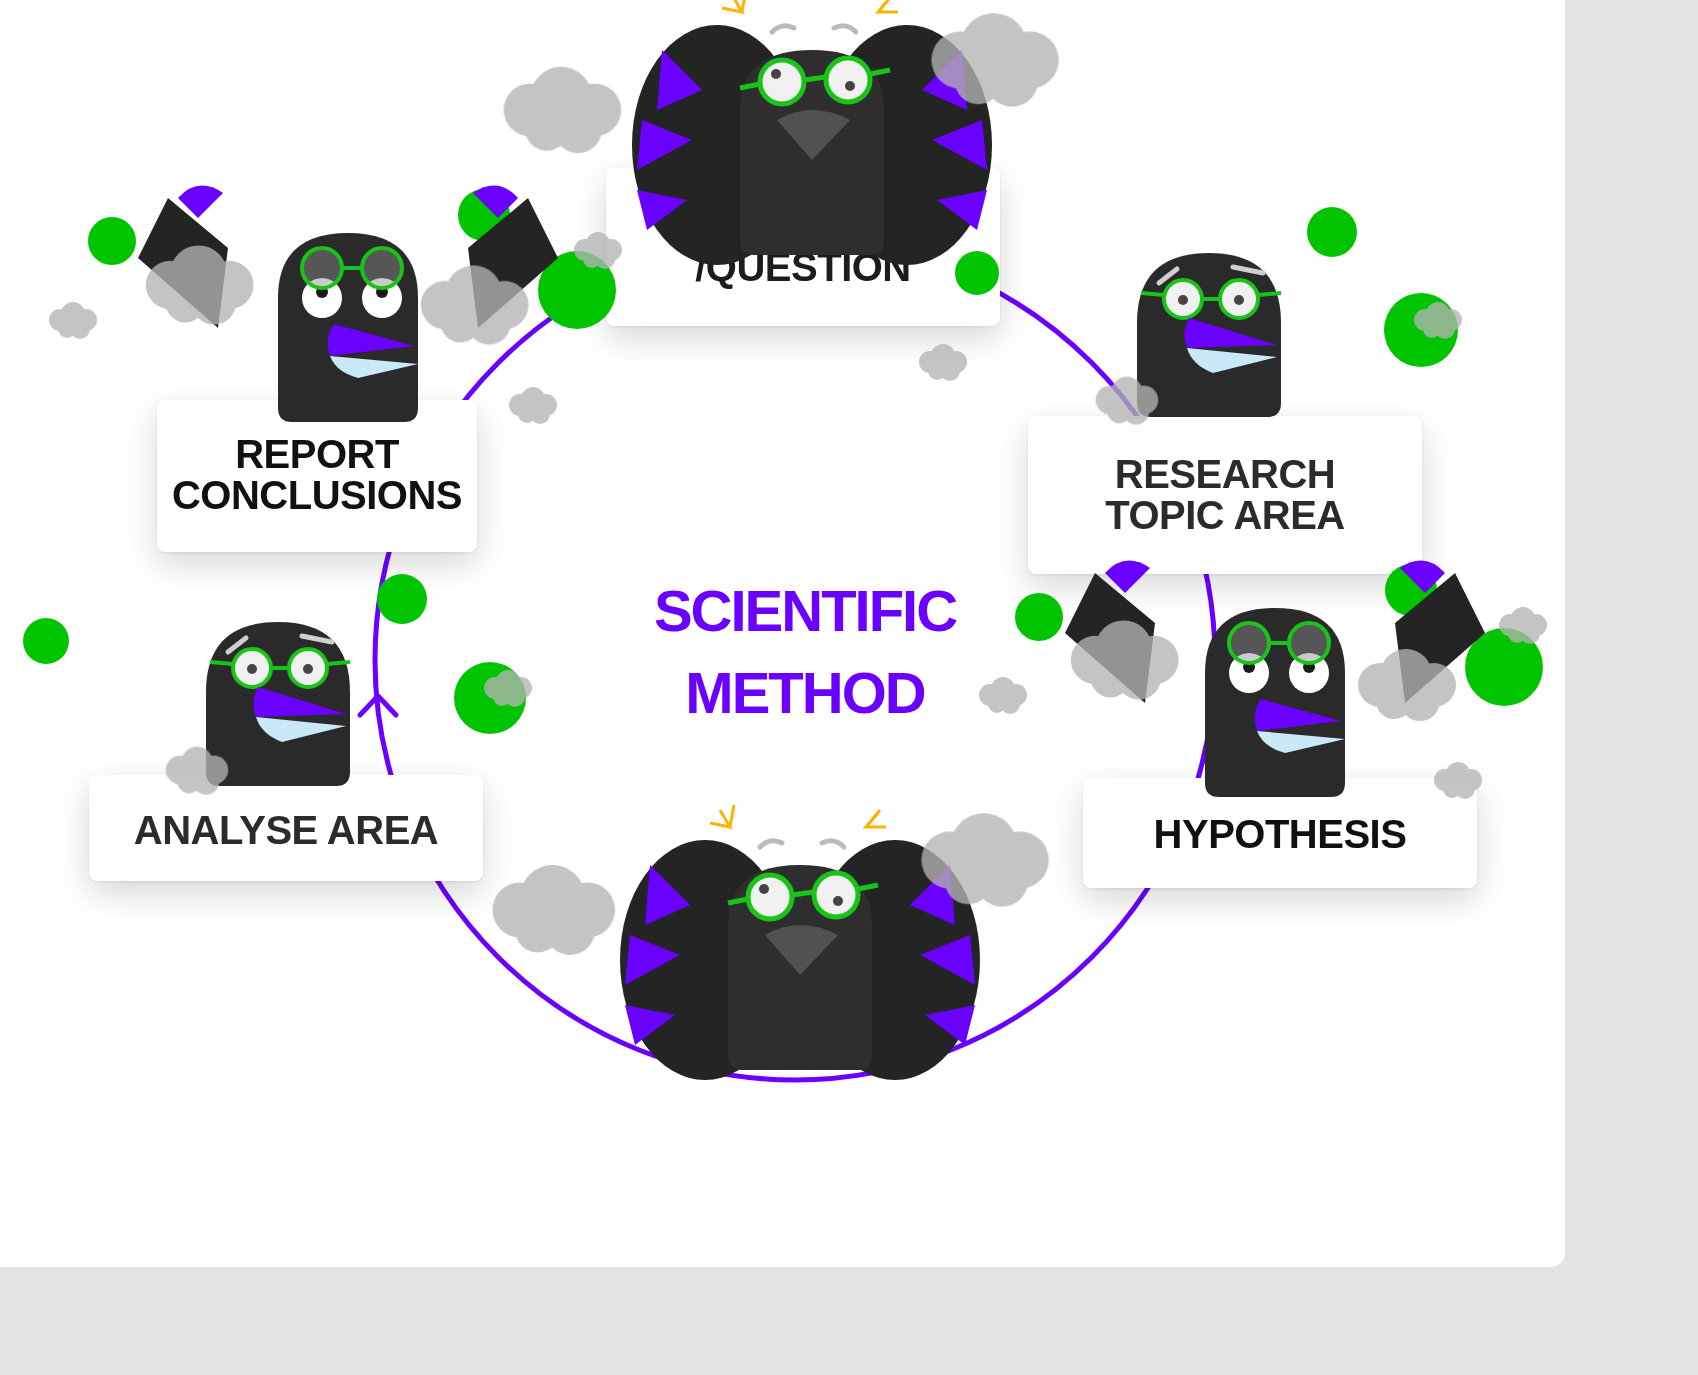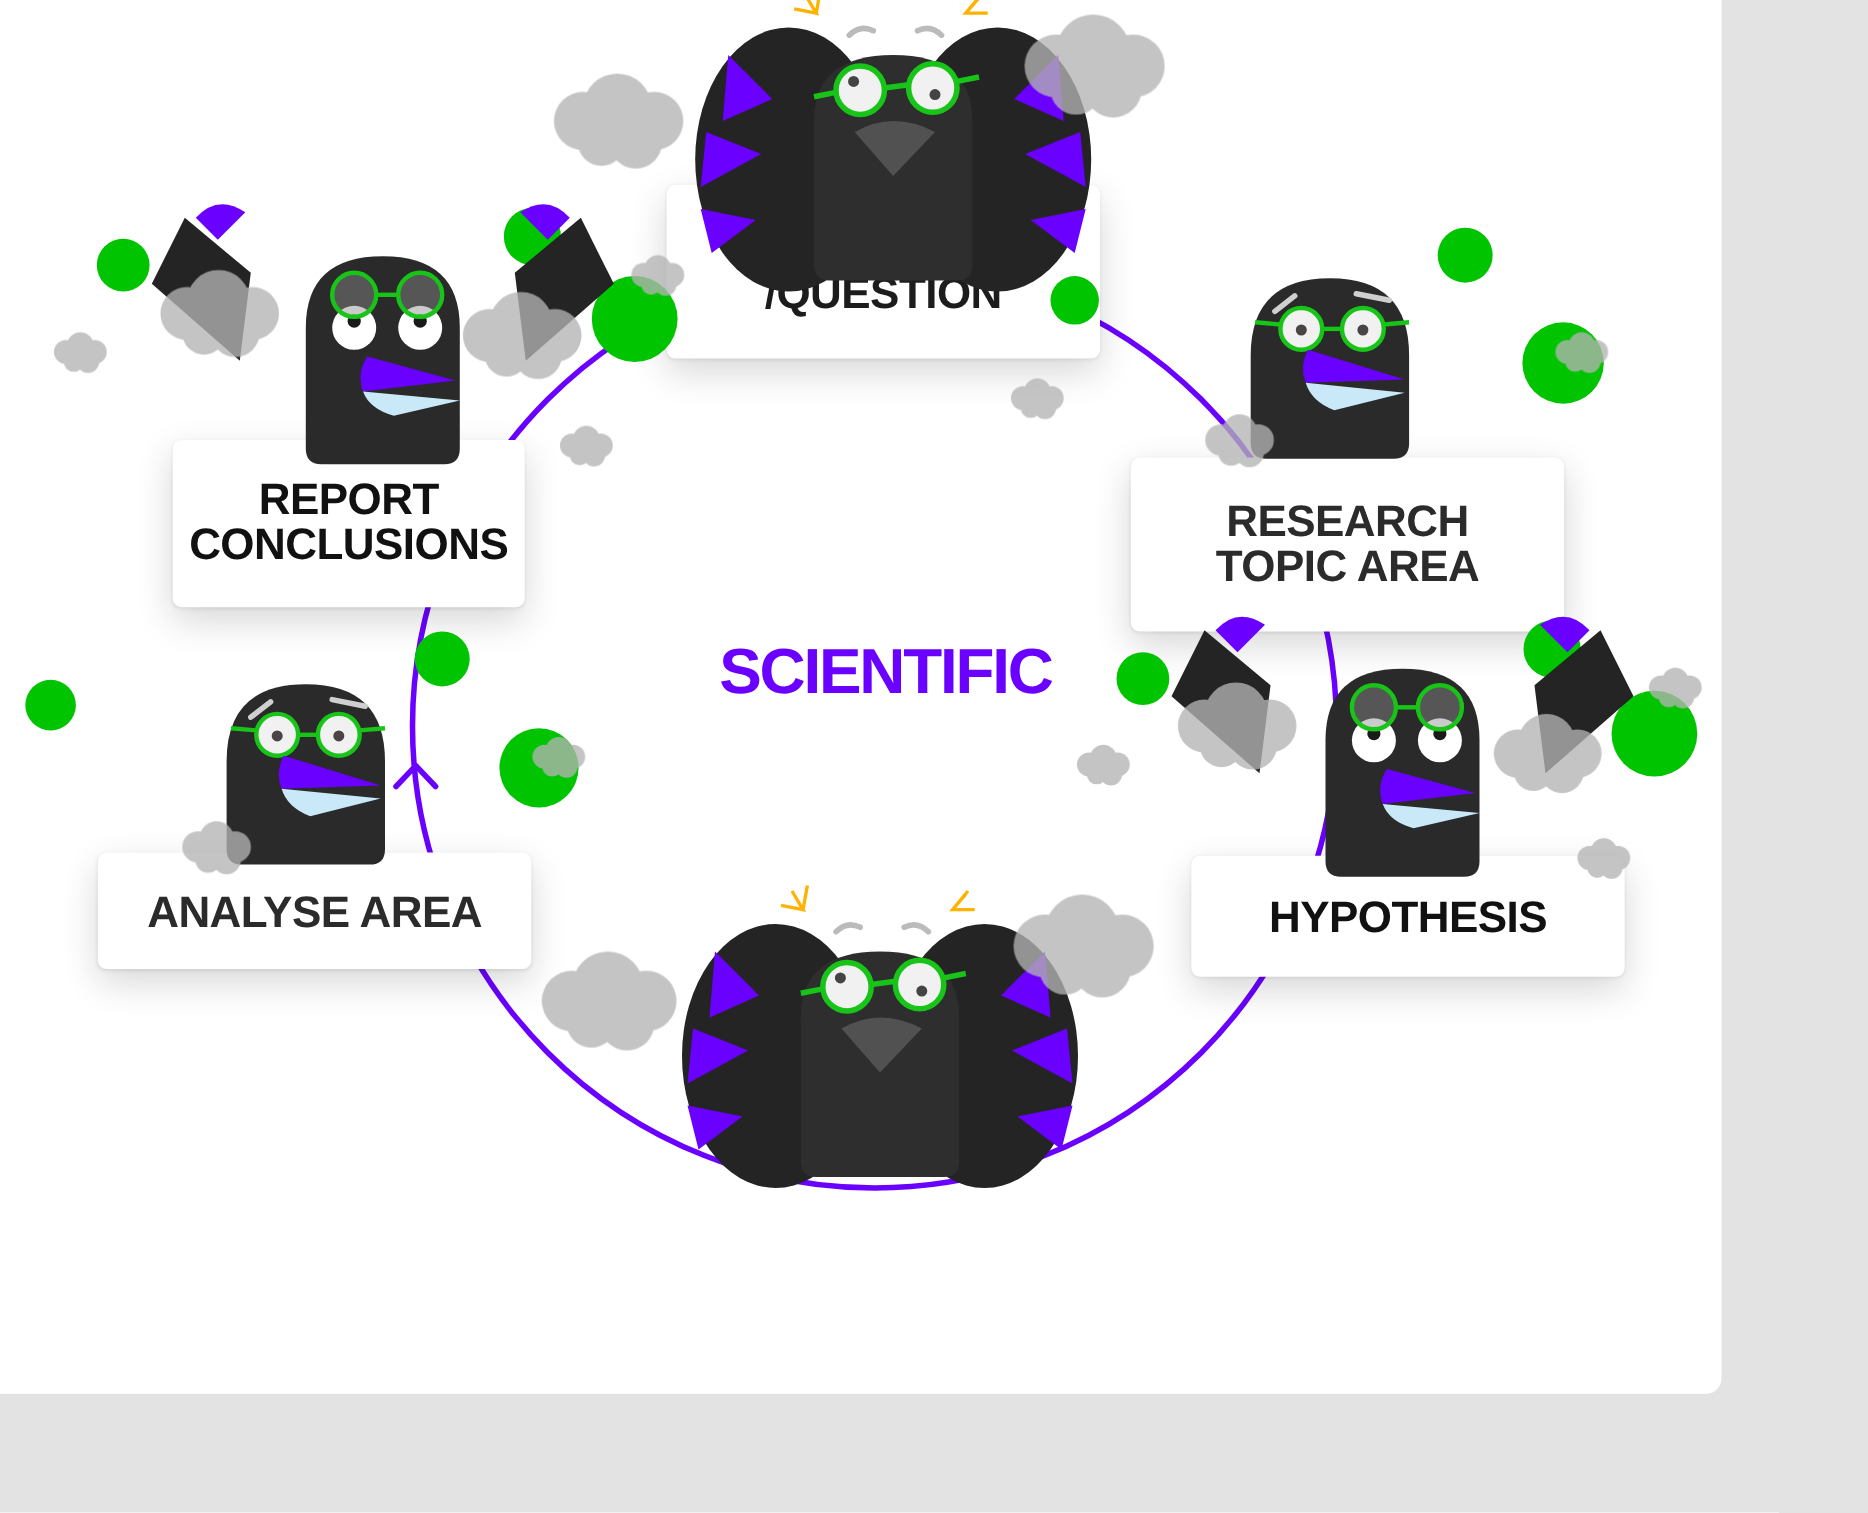--- a/index.html
+++ b/index.html
@@ -44,20 +44,21 @@
     <span class="step-label" style="color:#2b2b2b;">ANALYSE AREA</span>
   </div>
 
   <div class="step-card" style="left:157px; top:400px; width:320px; height:152px; padding-bottom:36px;">
     <span class="step-label" style="color:#111;">REPORT
 CONCLUSIONS</span>
   </div>
 
   <div class="title" style="color:#6a00ff;">
     <div>SCIENTIFIC</div>
+    <div>METHOD</div>
   </div>
 
   <svg class="overlay" viewBox="0 0 1565 1267">
     <defs>
       <g id="cloud">
         <circle cx="0" cy="0" r="22"></circle>
           <circle cx="26" cy="-10" r="26"></circle>
           <circle cx="54" cy="0" r="22"></circle>
         <circle cx="14" cy="16" r="18"></circle>
           <circle cx="40" cy="16" r="20"></circle>

